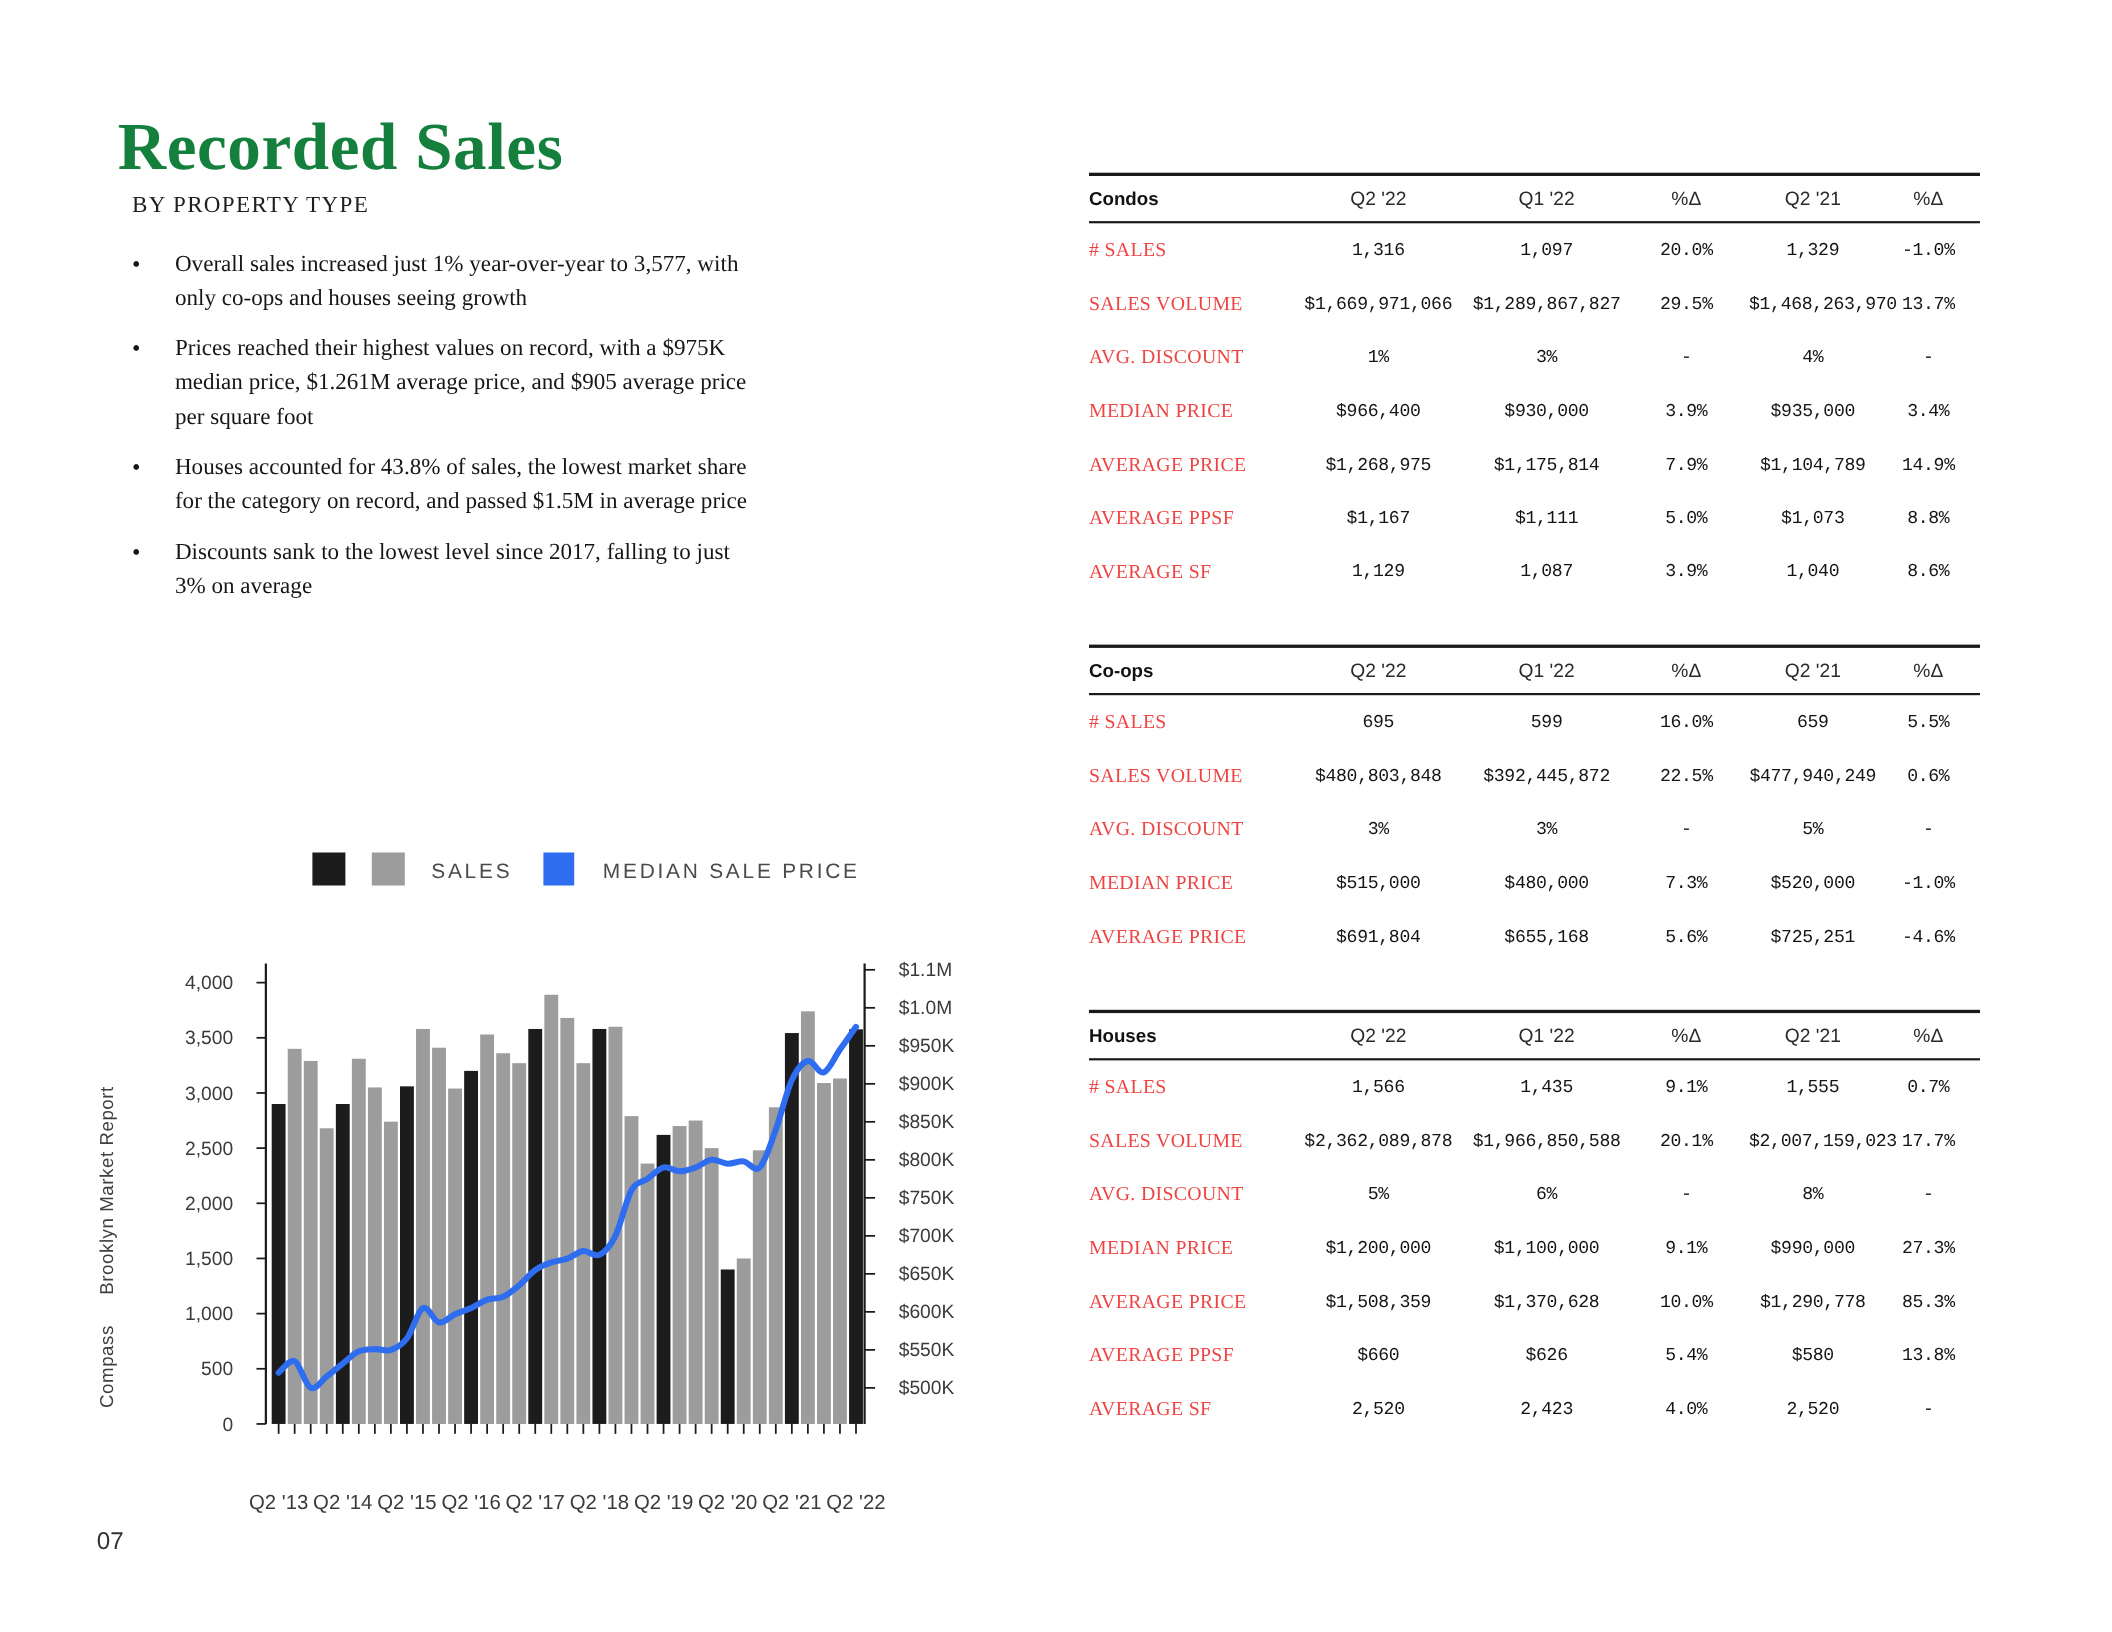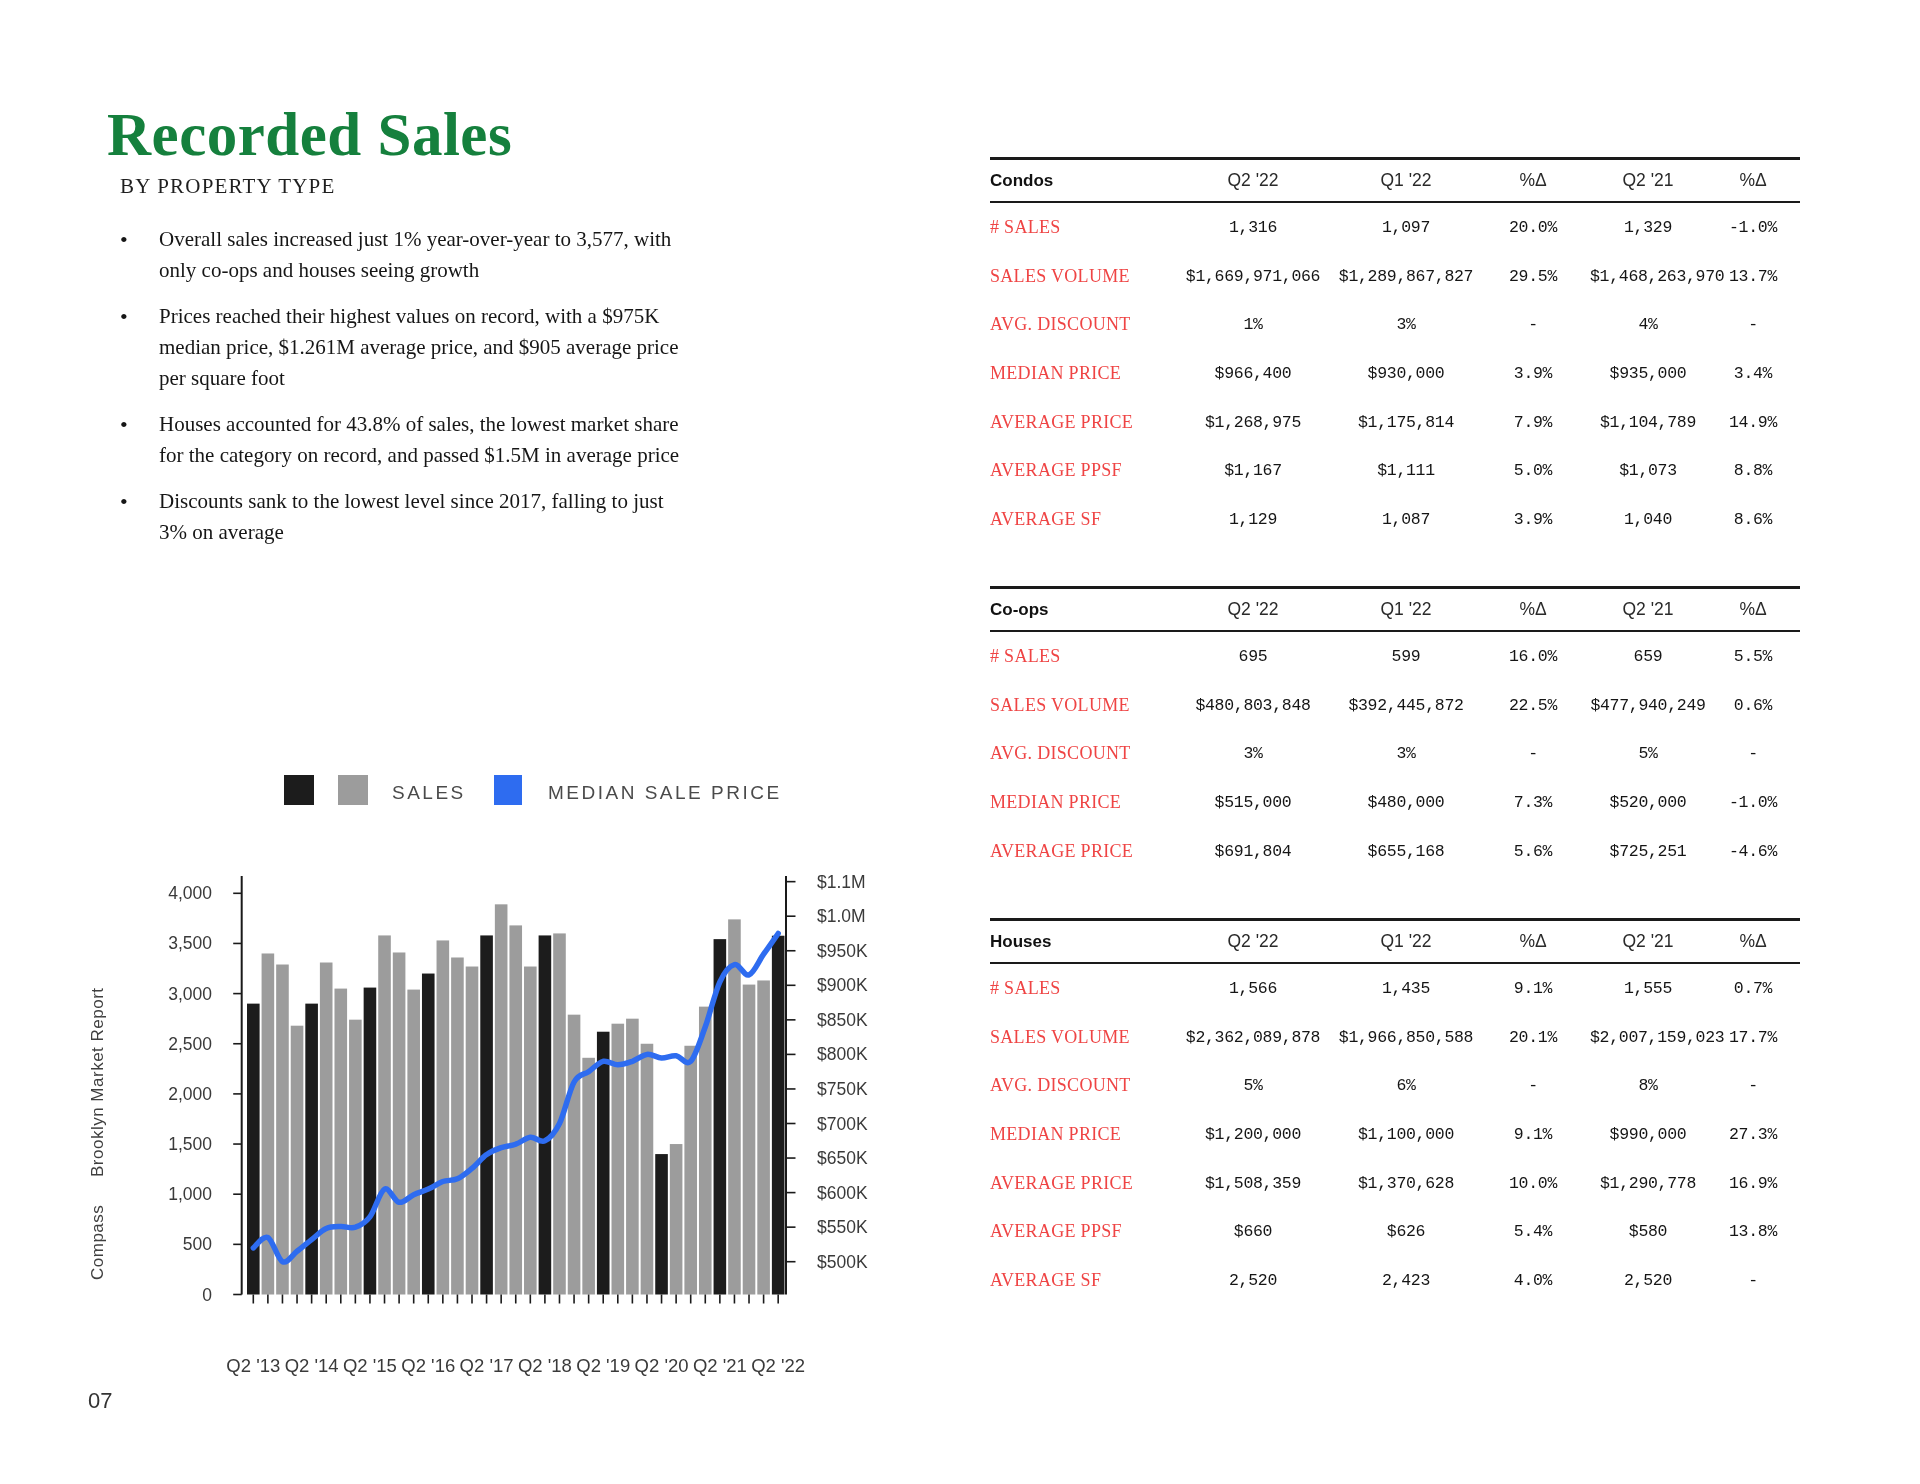--- a/index.html
+++ b/index.html
@@ -360,21 +360,21 @@
         <div class="tcell c3">9.1%</div>
         <div class="tcell c4">$990,000</div>
         <div class="tcell c5">27.3%</div>
       </div>
       <div class="trow">
         <div class="rlabel c0">AVERAGE PRICE</div>
         <div class="tcell c1">$1,508,359</div>
         <div class="tcell c2">$1,370,628</div>
         <div class="tcell c3">10.0%</div>
         <div class="tcell c4">$1,290,778</div>
-        <div class="tcell c5">16.9%</div>
+        <div class="tcell c5">85.3%</div>
       </div>
       <div class="trow">
         <div class="rlabel c0">AVERAGE PPSF</div>
         <div class="tcell c1">$660</div>
         <div class="tcell c2">$626</div>
         <div class="tcell c3">5.4%</div>
         <div class="tcell c4">$580</div>
         <div class="tcell c5">13.8%</div>
       </div>
       <div class="trow">

